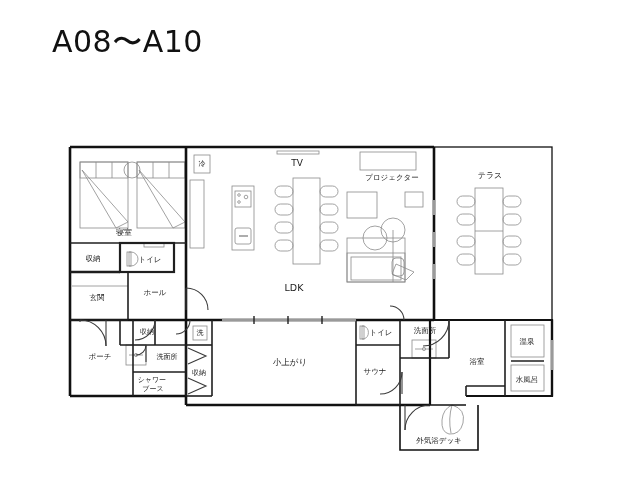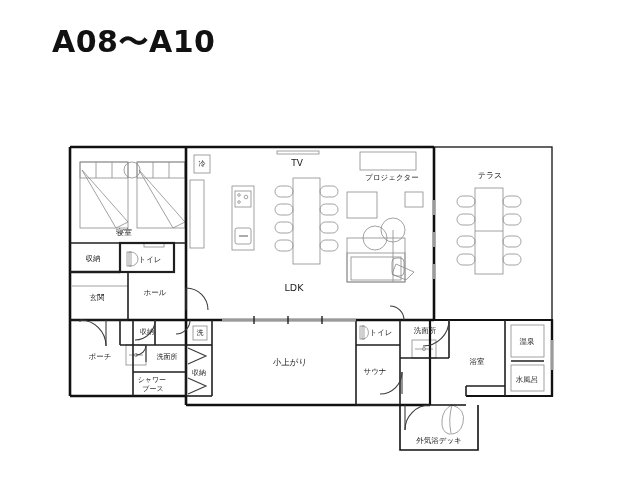--- a/index.html
+++ b/index.html
@@ -12,21 +12,21 @@
     height: 480px;
     font-family: "Liberation Sans", sans-serif;
     position: relative;
     overflow: hidden;
   }
   #page-title {
     position: absolute;
     left: 52px;
     top: 22px;
     font-size: 30px;
-    font-weight: bold;
+    font-weight: normal;
     letter-spacing: 0.5px;
     color: #111111;
     font-family: "DejaVu Sans", sans-serif;
   }
   #floorplan-wrap {
     position: absolute;
     left: 0;
     top: 0;
     width: 640px;
     height: 480px;

